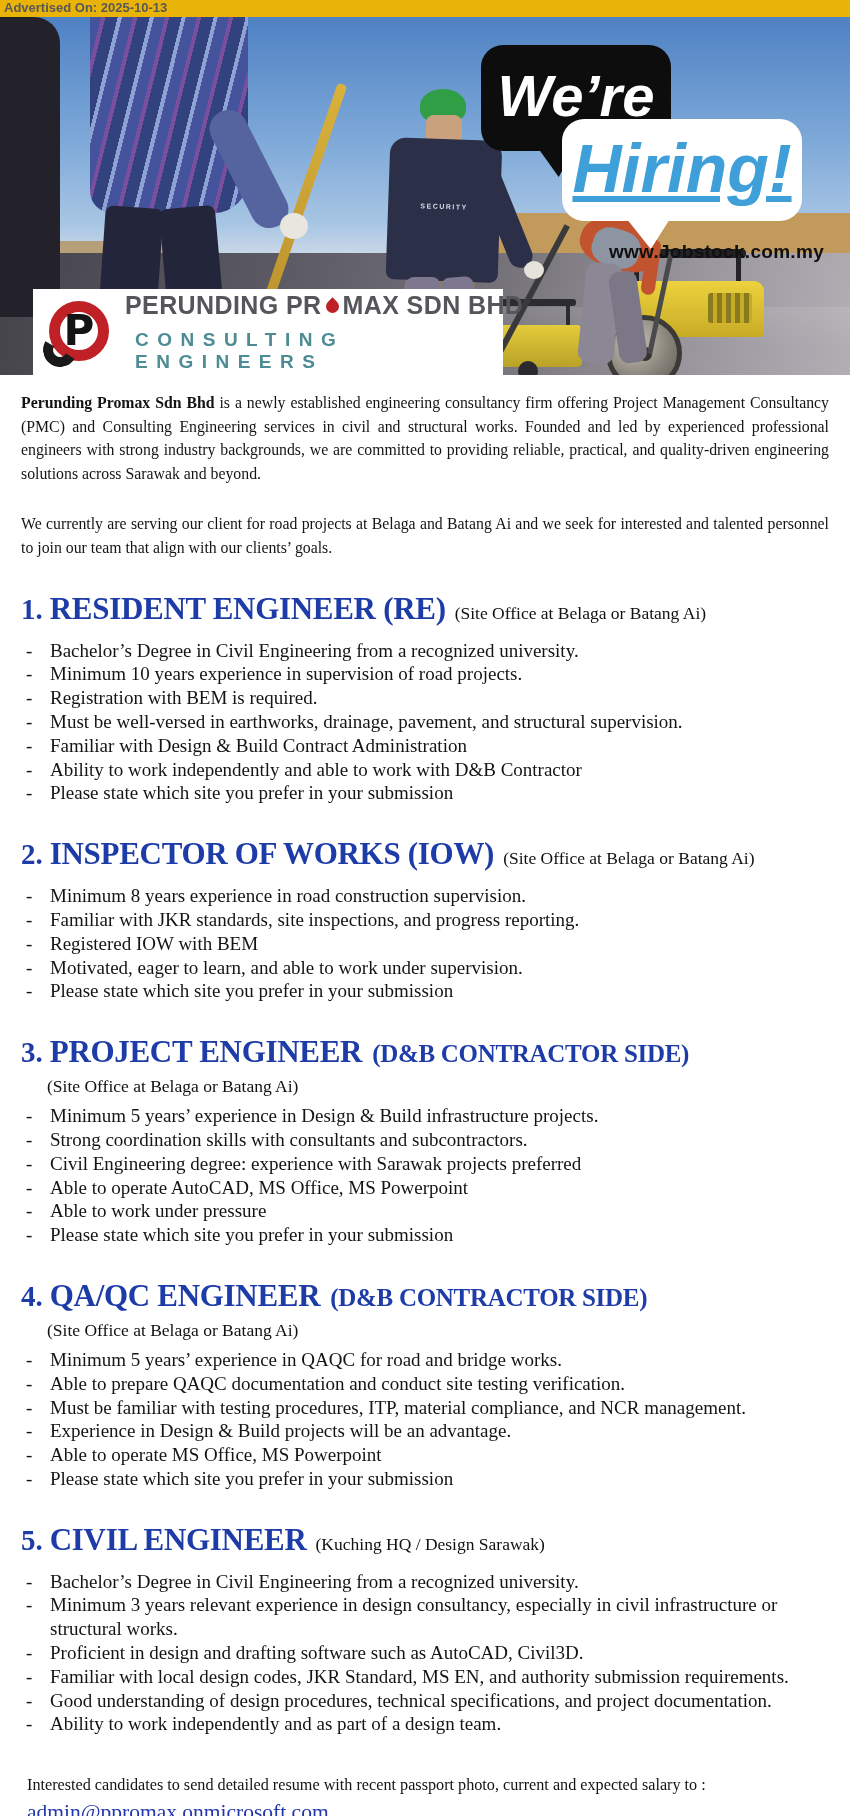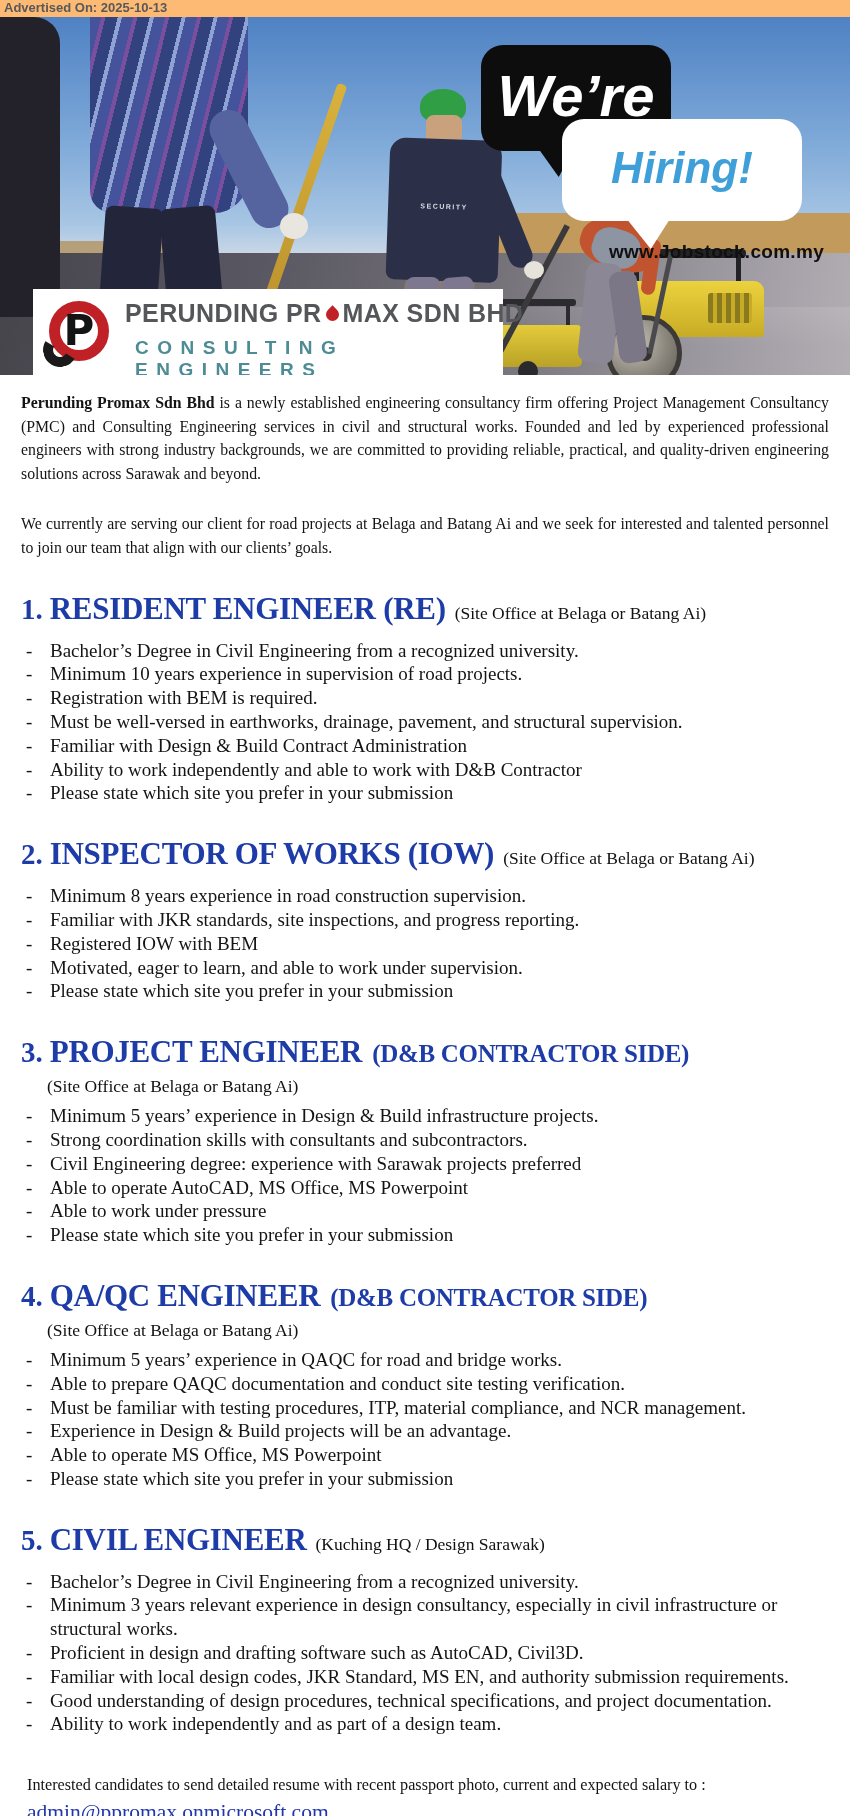--- a/index.html
+++ b/index.html
@@ -5,21 +5,21 @@
   * { box-sizing: border-box; }
   html, body { margin: 0; padding: 0; background: #ffffff; }
   .page {
     position: relative; width: 850px; height: 1816px; margin: 0 auto;
     background: #ffffff; overflow: hidden;
     font-family: "Liberation Sans", sans-serif; color: #141414;
   }
 
   
   .topbar {
-    height: 17px; background: #fdba74; padding-left: 4px;
+    height: 17px; background: #eab308; padding-left: 4px;
     font-size: 13px; font-weight: bold; color: #58585a; line-height: 16px;
   }
 
   
   .hero {
     position: relative; width: 850px; height: 358px; overflow: hidden;
     background: linear-gradient(180deg, #4f82c4 0%, #7da8d8 34%, #a8c6e4 58%, #c9d7e6 66%, #cfd6dd 68%);
   }
   .dune {
     position: absolute; left: 420px; right: 0; top: 196px; height: 44px;
@@ -99,33 +99,33 @@
   .w3-leg.l-a { left: 30px; top: 64px; width: 36px; height: 100px; border-radius: 10px; transform: rotate(6deg); }
   .w3-leg.l-b { left: 62px; top: 72px; width: 28px; height: 92px; border-radius: 10px; background: #7b7786; transform: rotate(-8deg); }
 
   
   .bubble { position: absolute; font-style: italic; font-weight: bold; text-align: center; }
   .bubble-were { left: 481px; top: 28px; width: 190px; height: 106px; background: #0d0d0d; border-radius: 22px; z-index: 5; }
   .bubble-were .bubble-text { color: #ffffff; font-size: 58px; line-height: 102px; }
   .tail-were { position: absolute; left: 52px; bottom: -26px; width: 0; height: 0;
     border-left: 30px solid transparent; border-right: 8px solid transparent; border-top: 30px solid #0d0d0d; transform: skewX(-16deg); }
   .bubble-hiring { left: 562px; top: 102px; width: 240px; height: 102px; background: #ffffff; border-radius: 22px; z-index: 6; }
-  .bubble-hiring .bubble-text { color: #3f9fd8; font-size: 44px; line-height: 98px; }
+  .bubble-hiring .bubble-text { color: #3f9fd8; font-size: 68px; line-height: 98px; text-decoration: underline; }
   .tail-hiring { position: absolute; left: 58px; bottom: -28px; width: 0; height: 0;
     border-left: 36px solid transparent; border-right: 10px solid transparent; border-top: 32px solid #ffffff; transform: skewX(-18deg); }
   .hero-url { position: absolute; right: 26px; top: 224px; z-index: 7; font-size: 19px; font-weight: bold; color: #101010; letter-spacing: .3px; }
 
   
   .logo-card { position: absolute; left: 33px; top: 272px; width: 470px; height: 86px; background: #ffffff; z-index: 8; }
   .logo-mark { position: absolute; left: 14px; top: 10px; width: 64px; height: 66px; }
   .logo-ring { position: absolute; left: 2px; top: 2px; width: 60px; height: 60px; border: 11px solid #c02127; border-radius: 50%; }
   .logo-hook { position: absolute; left: -4px; bottom: -2px; width: 34px; height: 34px; border: 10px solid transparent;
     border-left-color: #1a1a1a; border-bottom-color: #1a1a1a; border-radius: 50%; transform: rotate(-14deg); }
   .logo-p { position: absolute; left: 0; top: 2px; width: 64px; text-align: center; font-size: 42px; font-weight: bold; color: #141414; line-height: 60px; font-family: "DejaVu Sans", sans-serif; }
-  .logo-texts { position: absolute; left: 92px; top: 10px; width: 372px; }
+  .logo-texts { position: absolute; left: 92px; top: 2px; width: 372px; }
   .logo-name { font-size: 25px; font-weight: bold; color: #55565a; letter-spacing: .4px; white-space: nowrap; }
   .flame { display: inline-block; width: 13px; height: 13px; background: #c02127; border-radius: 0 50% 50% 50%; transform: rotate(45deg); margin: 0 4px 1px; }
   .logo-tagline { margin-top: 9px; margin-left: 10px; font-size: 19px; color: #4d8c95; letter-spacing: 8.5px; font-weight: bold; }
 
   
   .content { padding: 0 21px; font-family: Liberation Serif, serif; }
   .intro { margin: 16px 0 0; font-size: 15.8px; line-height: 23.6px; text-align: justify; }
   .intro.second { margin-top: 27px; }
   .intro b { font-weight: bold; }
 

